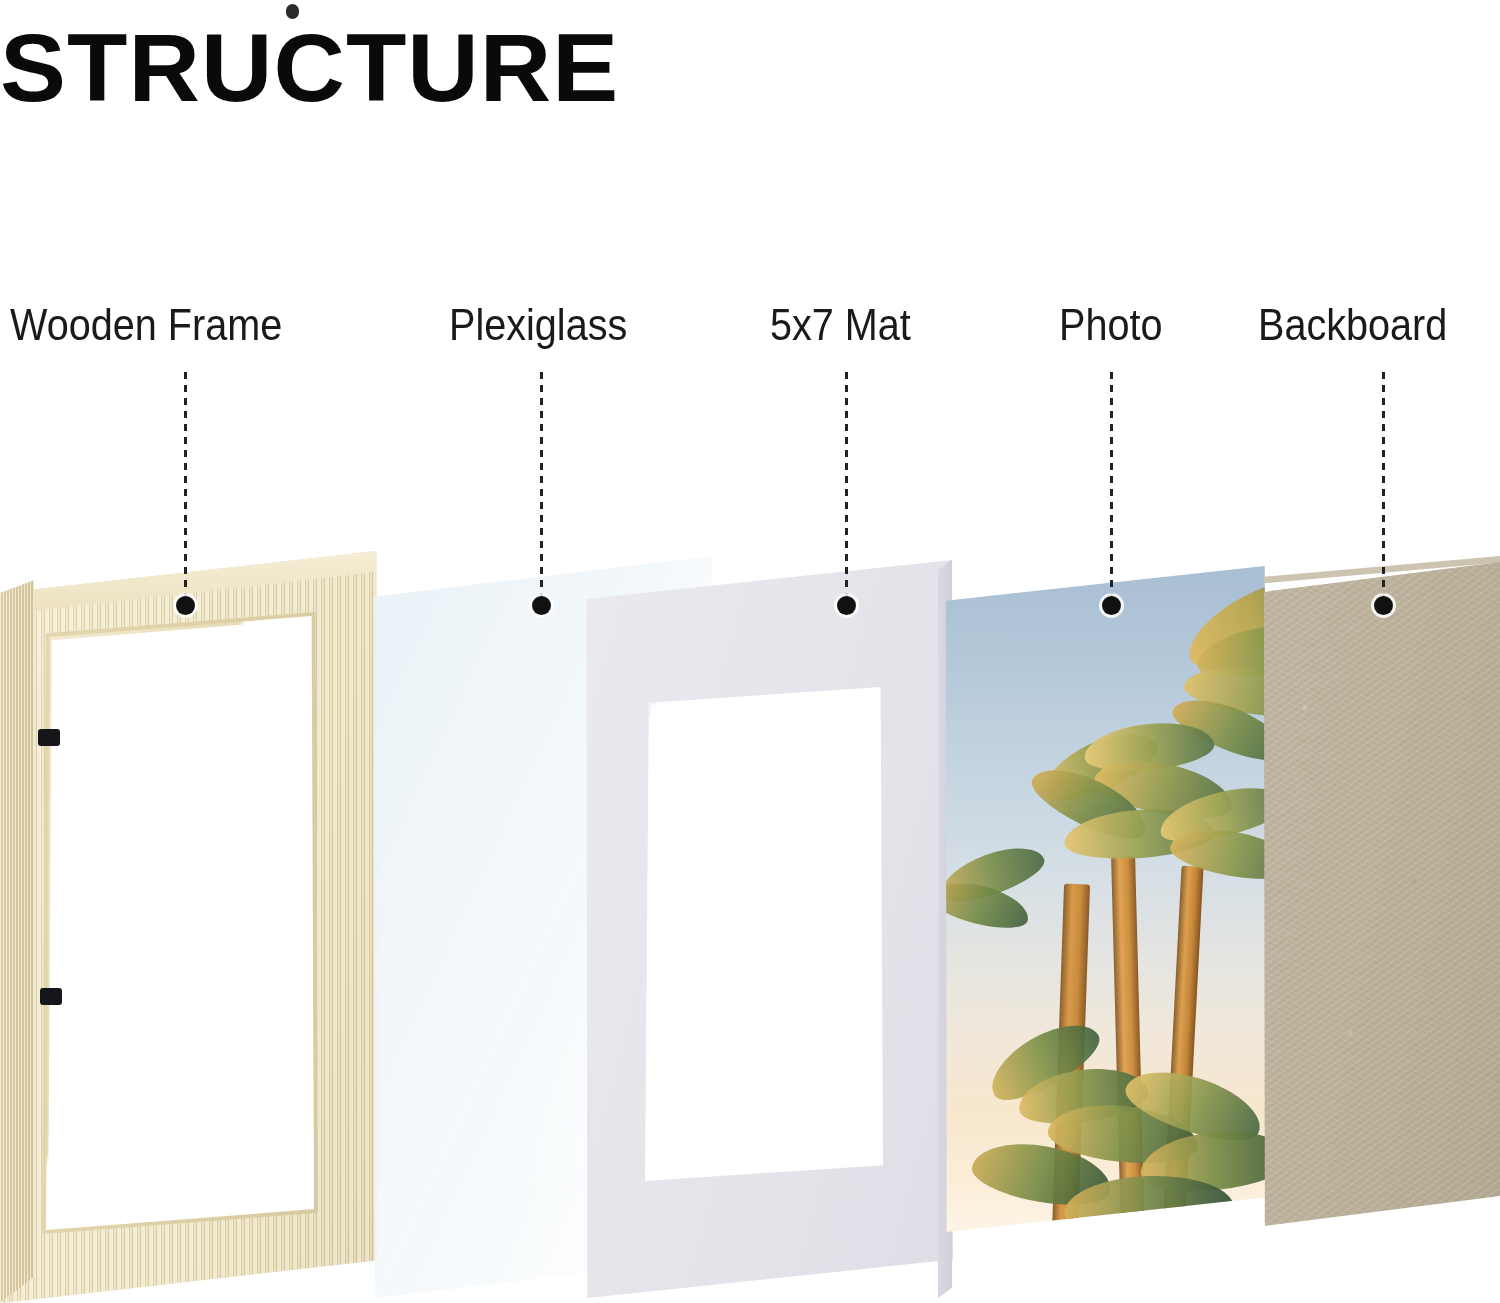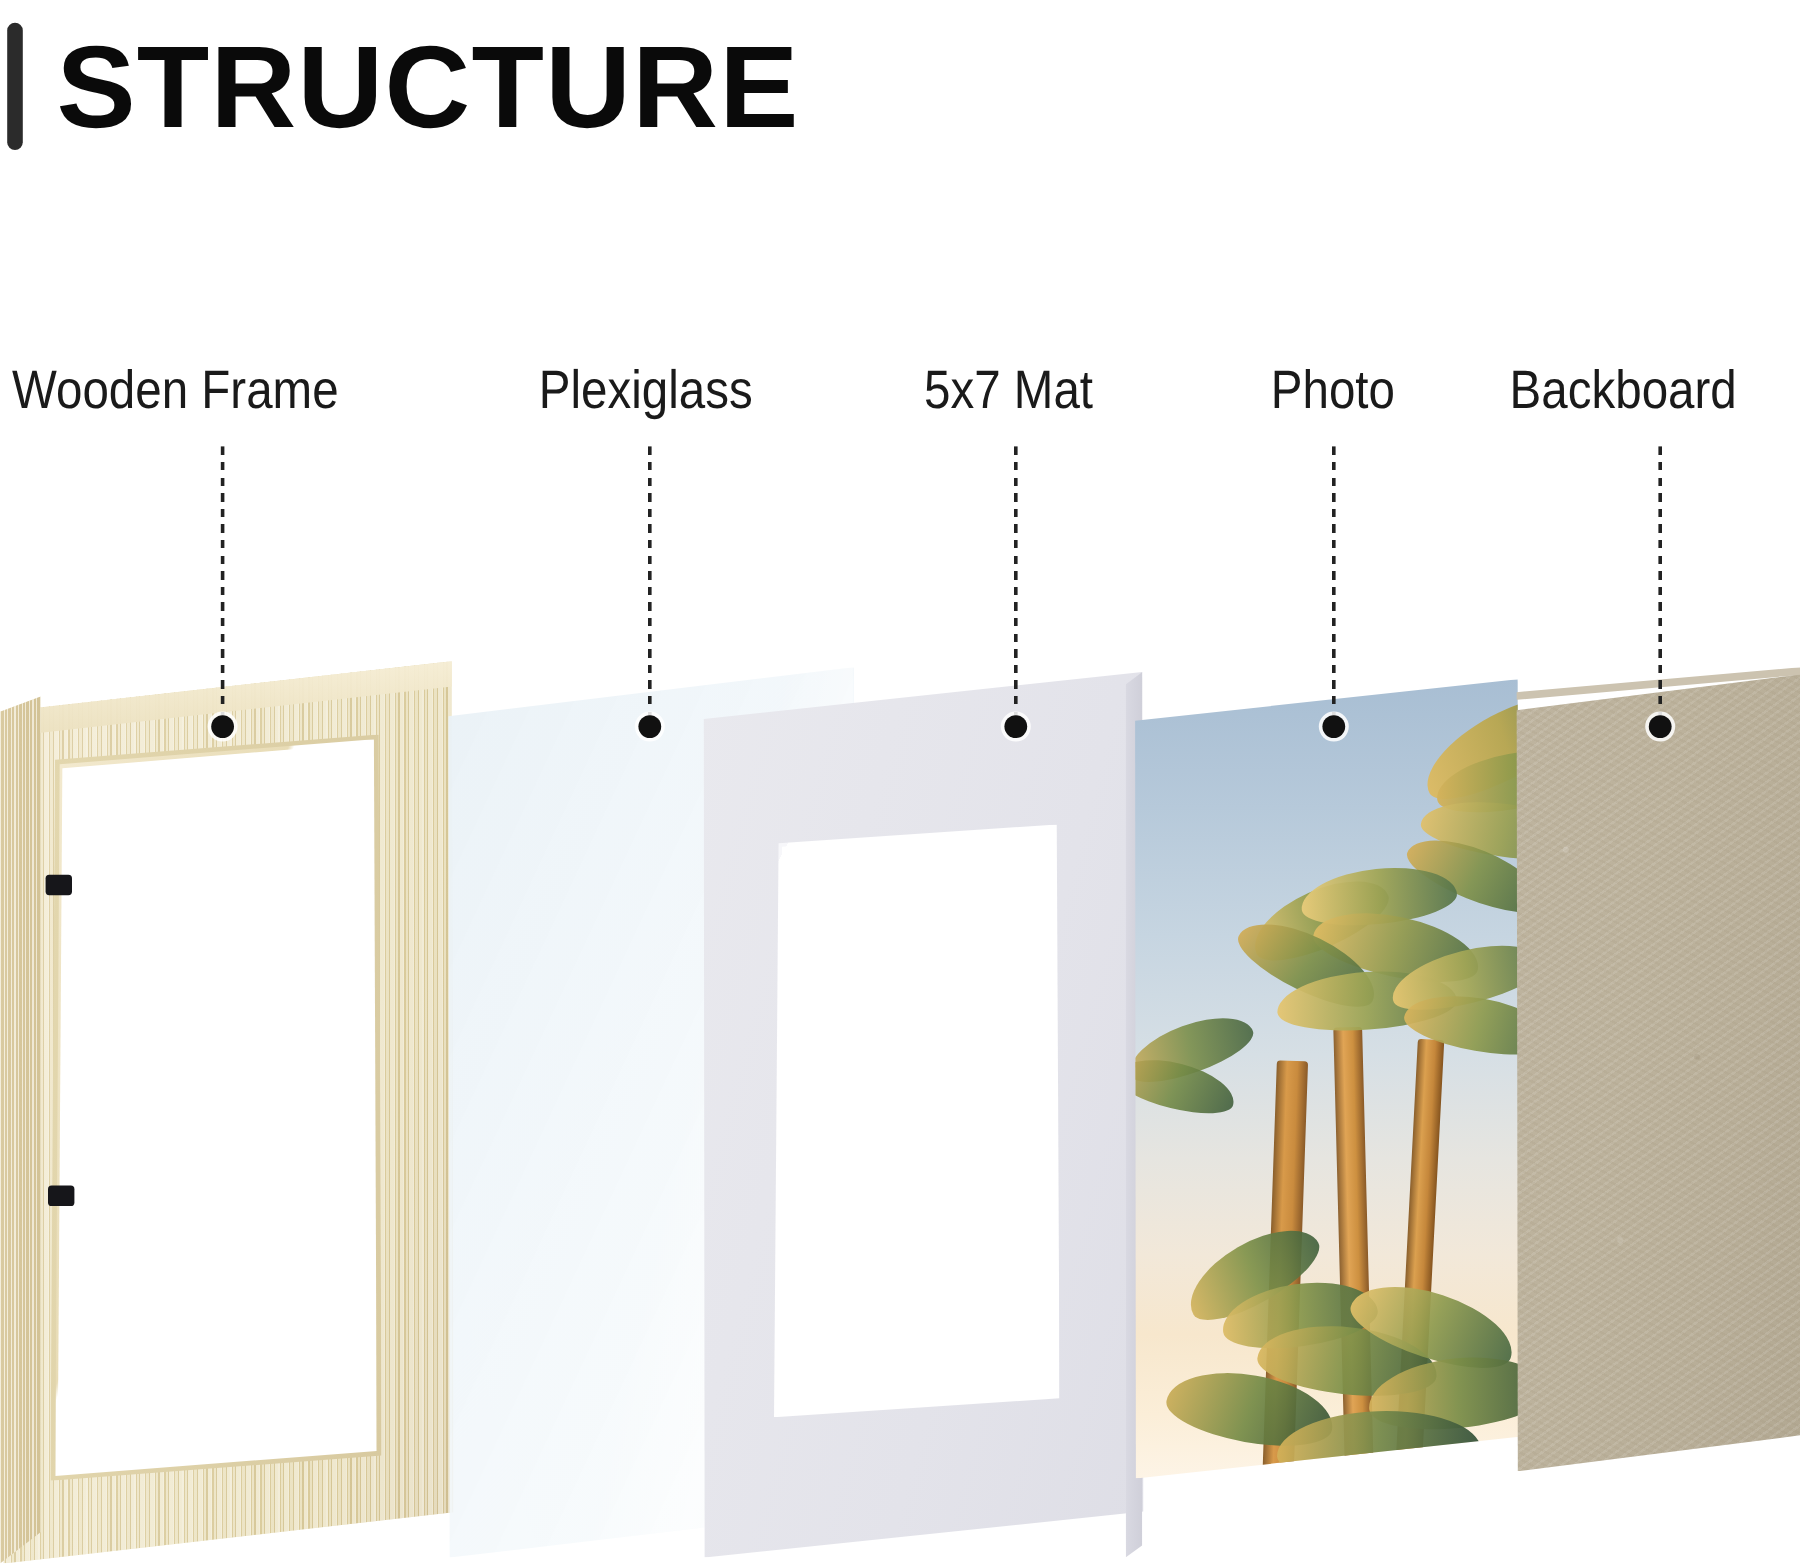--- a/index.html
+++ b/index.html
@@ -6,21 +6,21 @@
   body{
     width:1500px;height:1303px;
     background:#ffffff;
     font-family:"Liberation Sans","DejaVu Sans",sans-serif;
     overflow:hidden;
     position:relative;
   }
   .stage{position:absolute;inset:0;}
 
   
-  .title-row{position:absolute;left:0;top:16px;height:112px;display:flex;align-items:center;}
+  .title-row{position:absolute;left:0;top:4px;height:112px;display:flex;align-items:center;flex-direction:column;}
   .title-bar{width:13px;height:106px;background:#2b2b2b;border-radius:7px;margin-left:6px;margin-right:28px;}
   .title-text{
     font-size:97px;font-weight:700;color:#0a0a0a;
     letter-spacing:1px;line-height:1;
     transform:scaleX(1.02);transform-origin:left center;
     white-space:nowrap;
   }
 
   
   .label{

